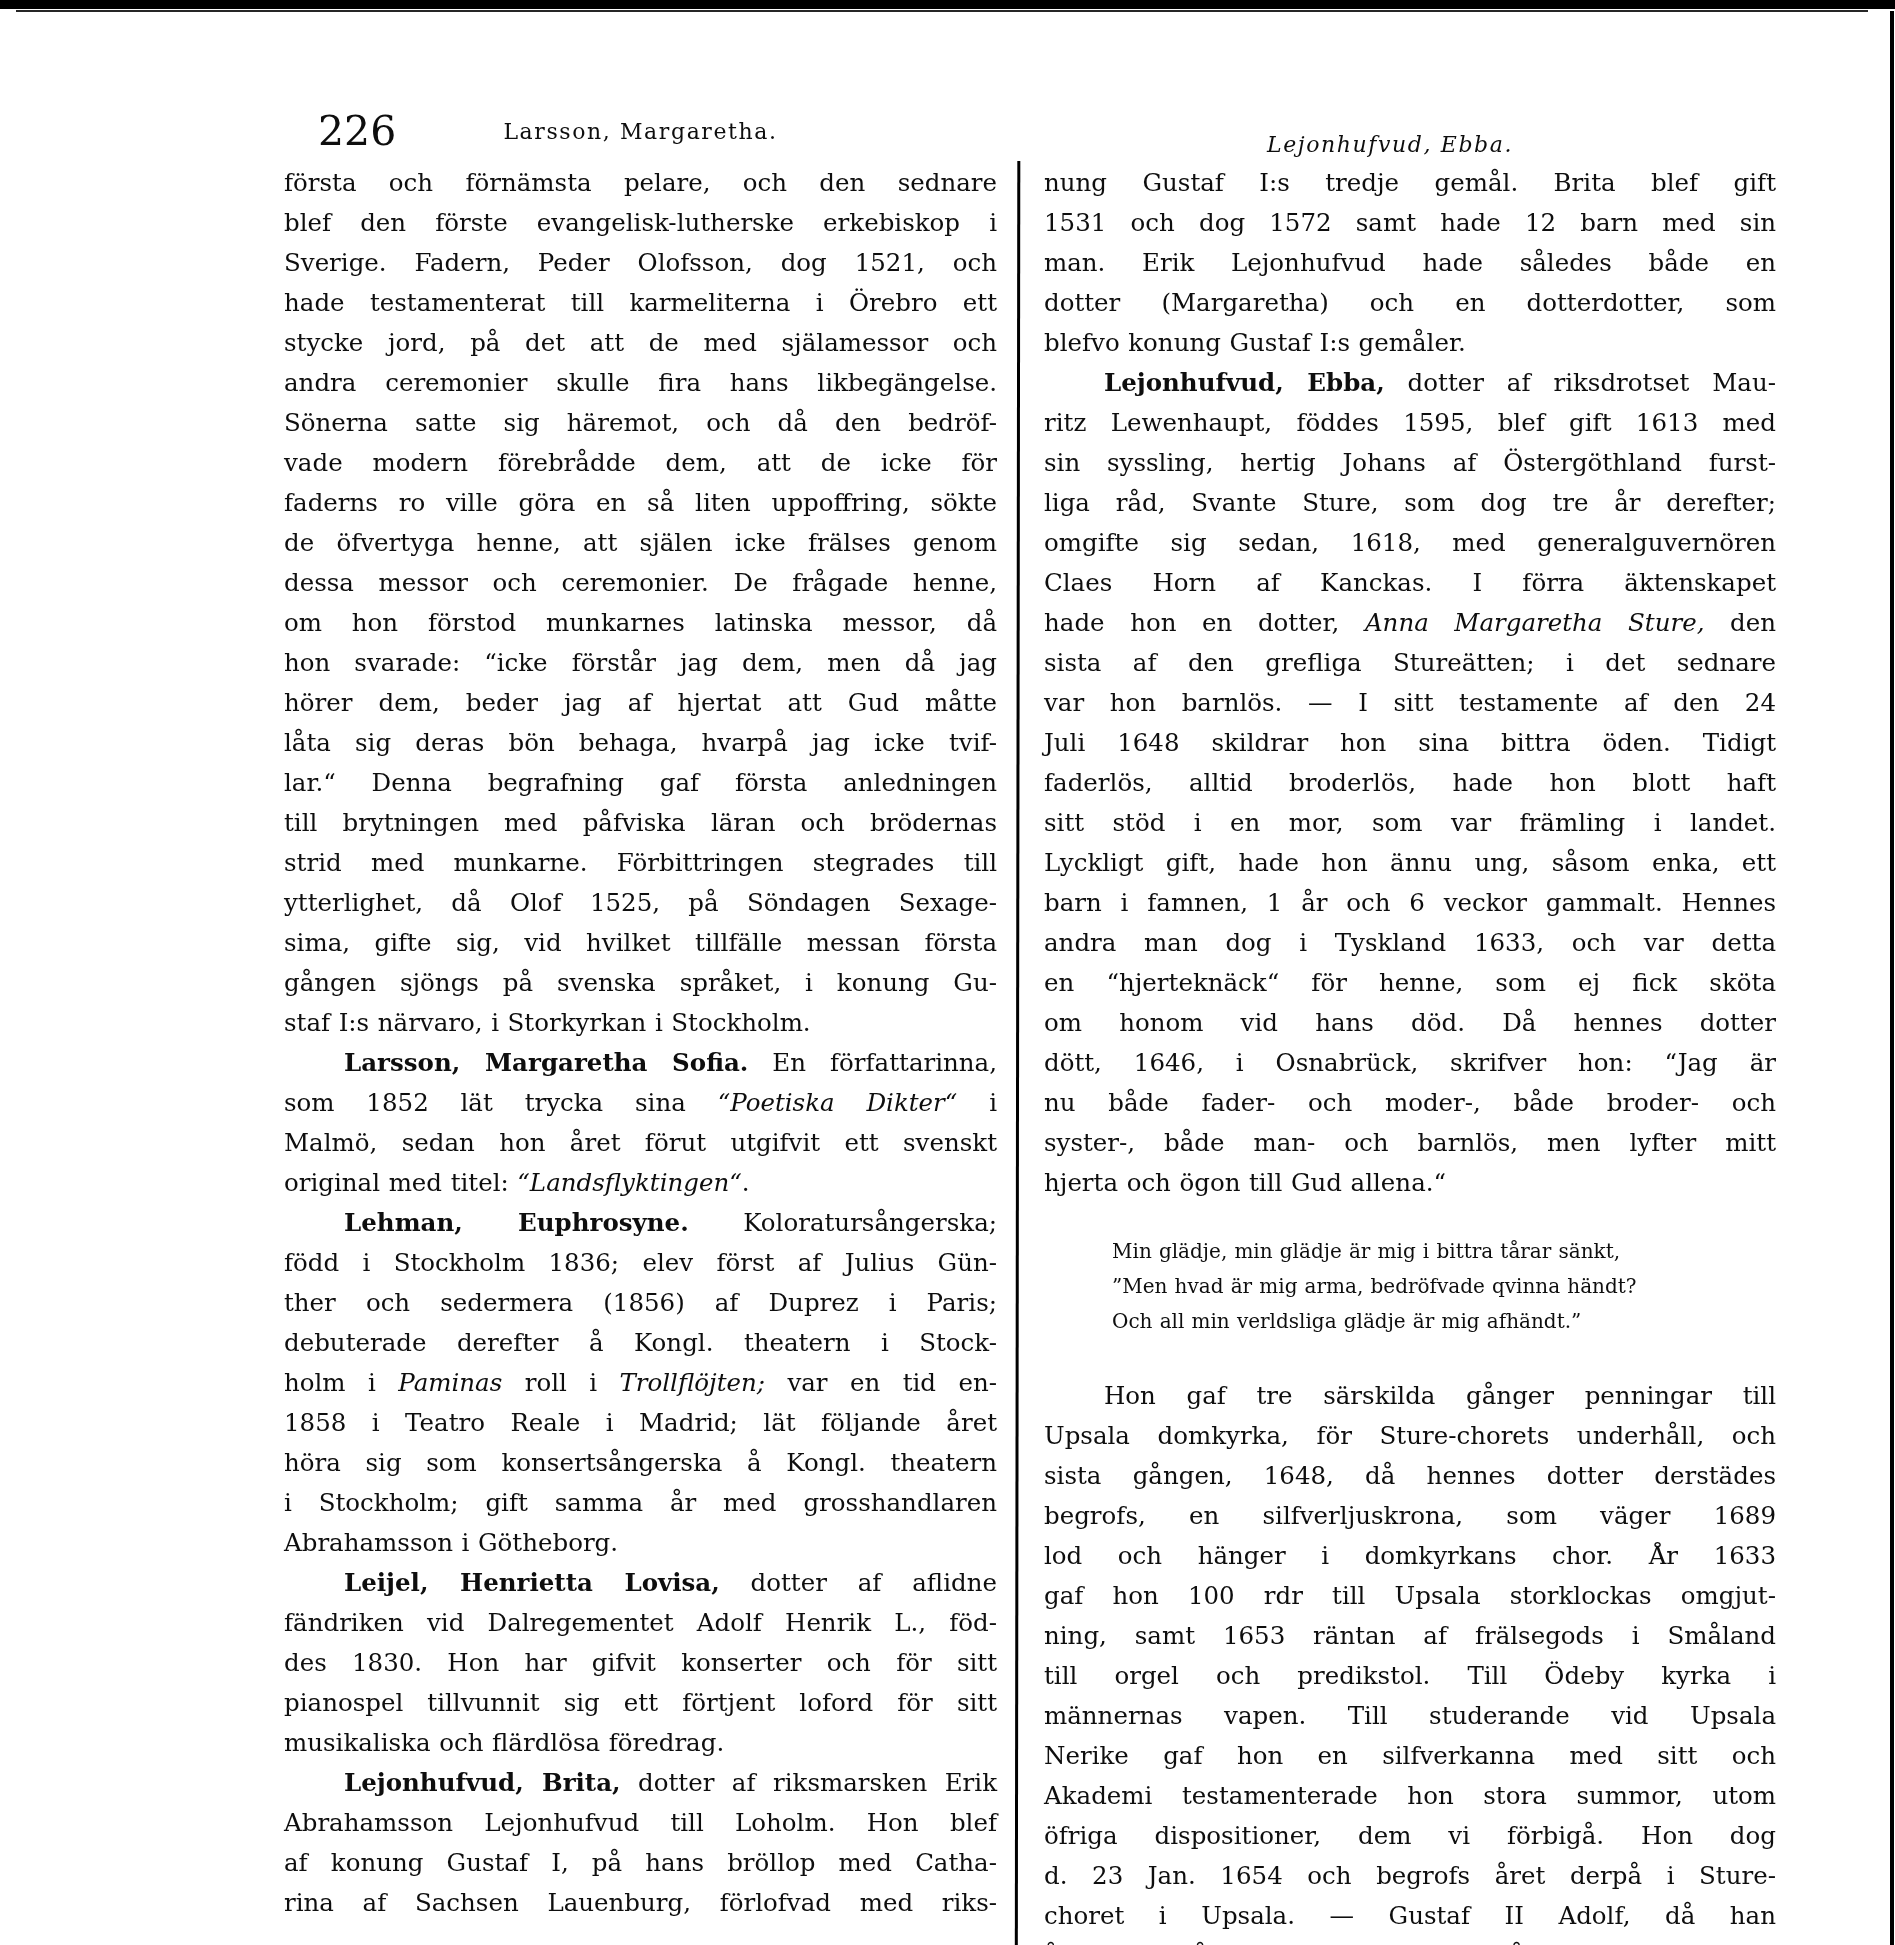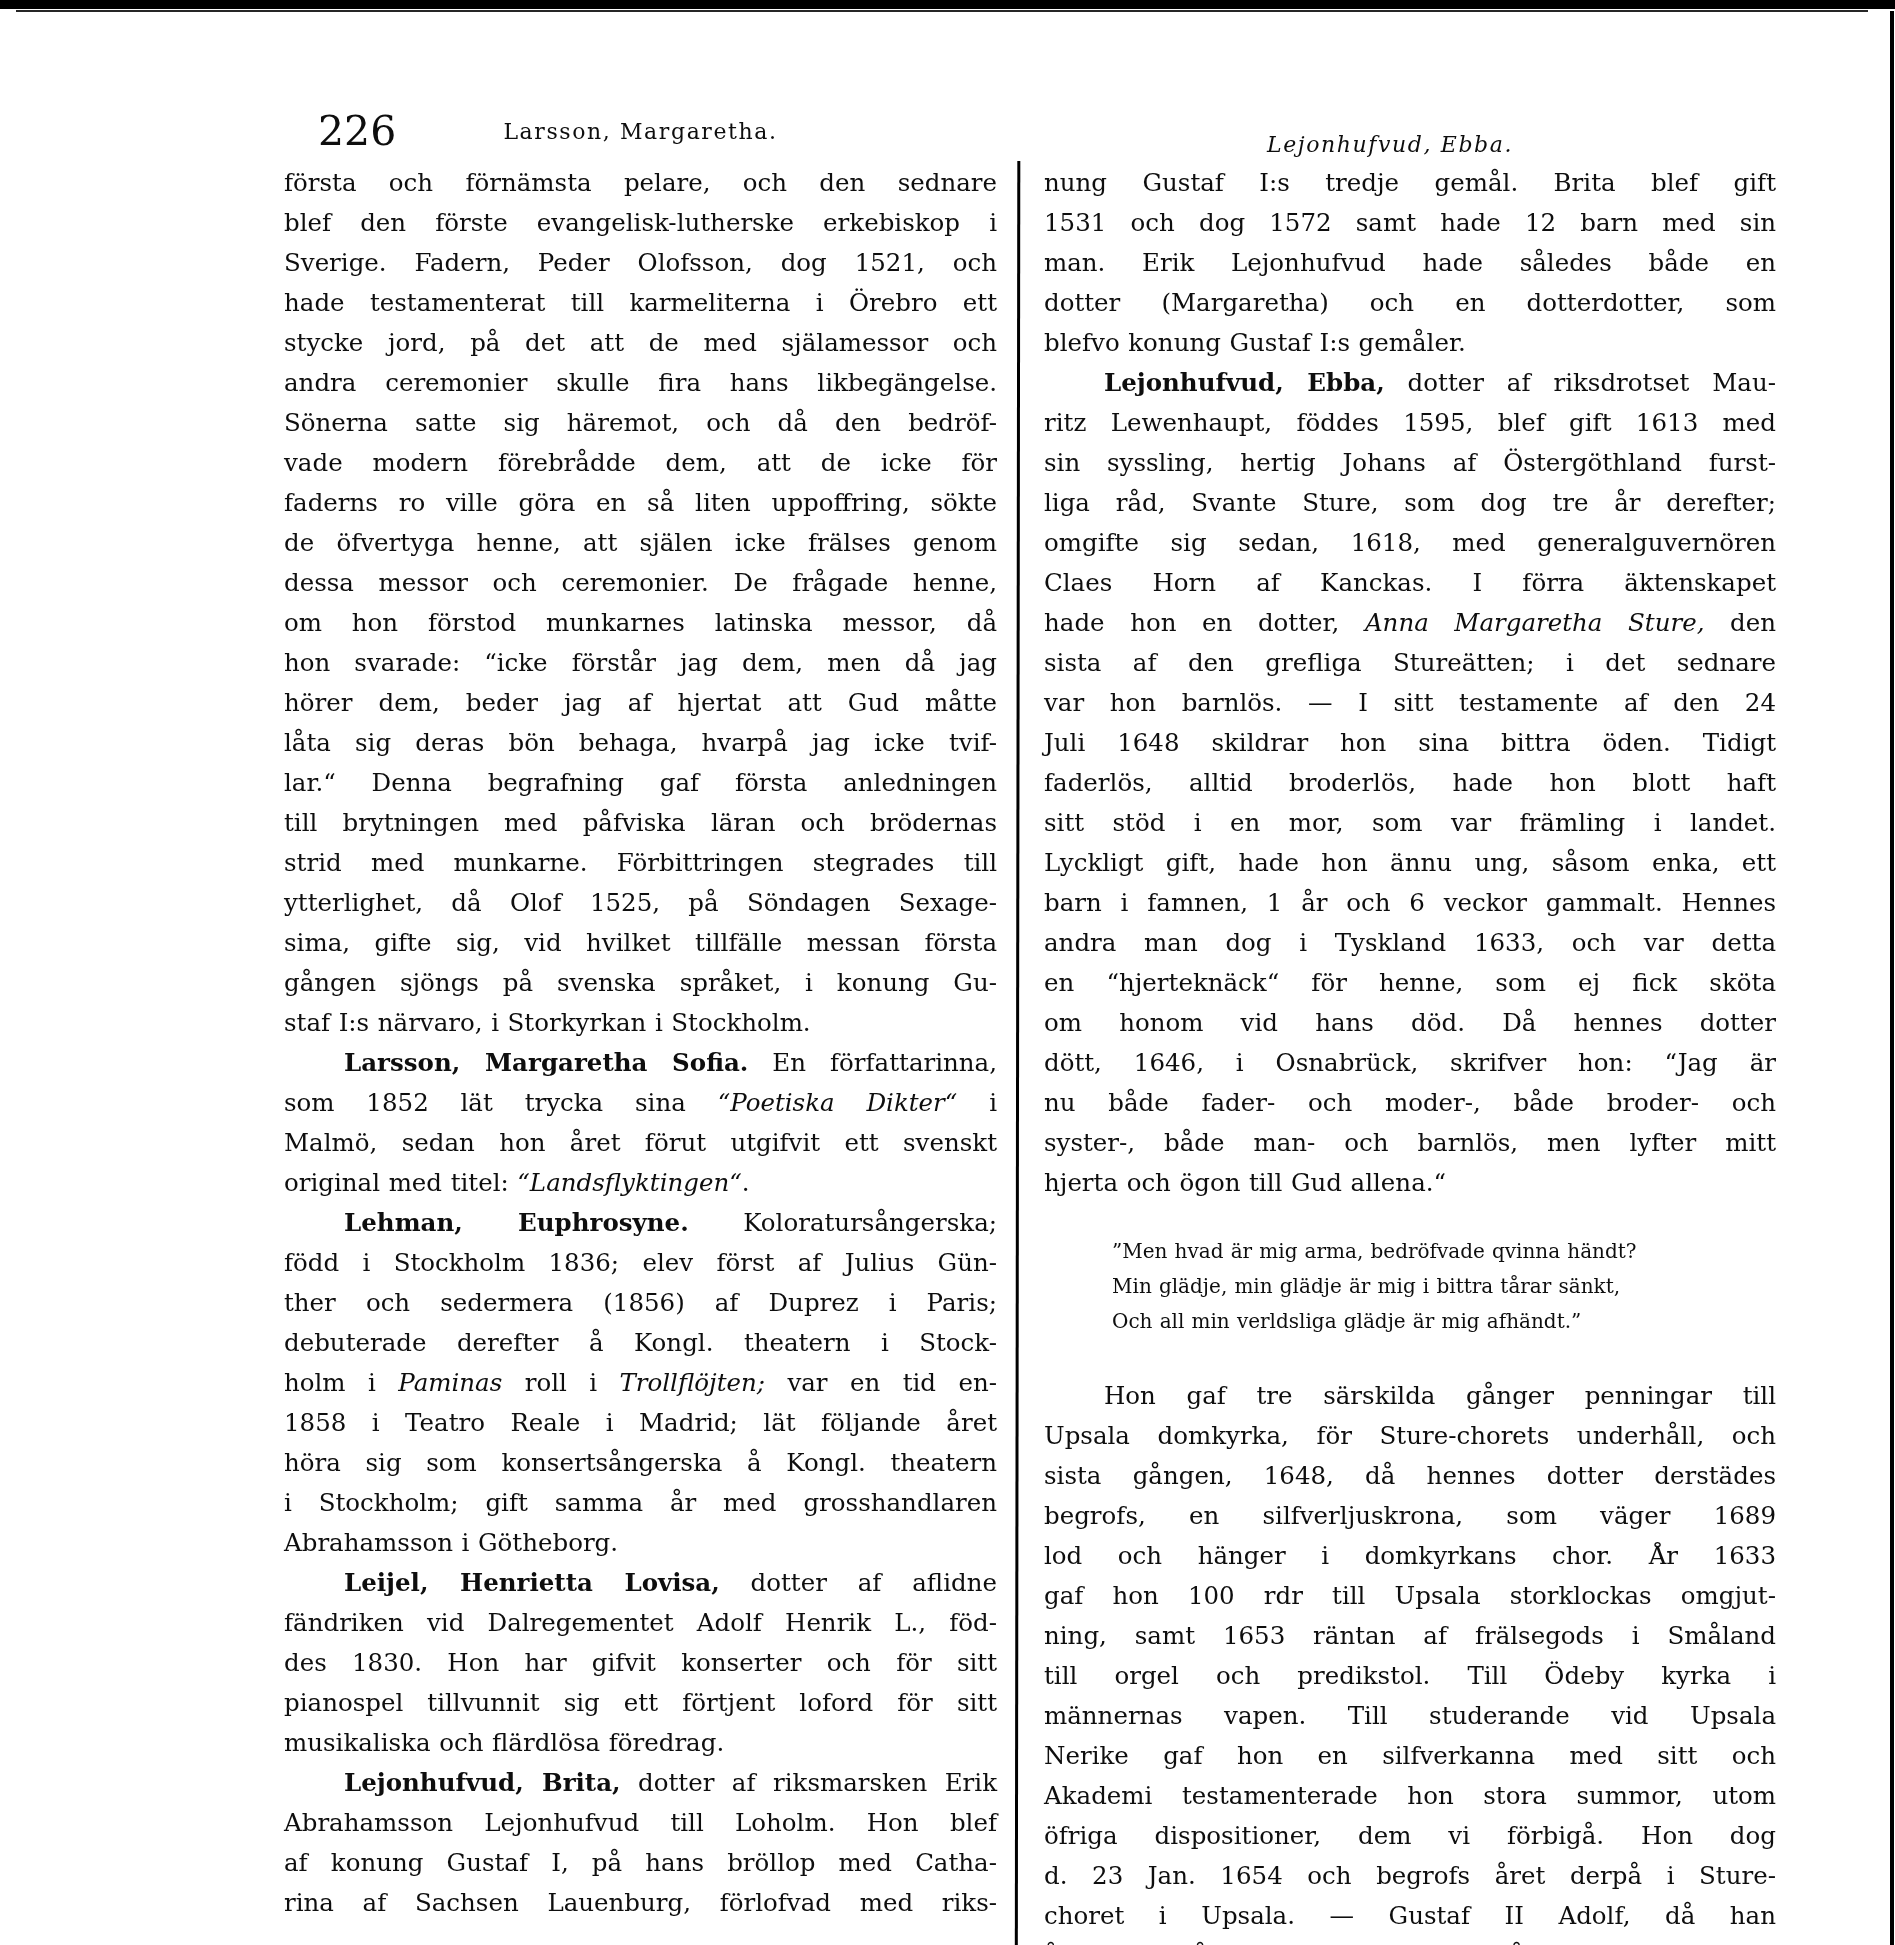--- a/index.html
+++ b/index.html
@@ -159,22 +159,22 @@
       <div class="l"><span>sitt stöd i en mor, som var främling i landet.</span></div>
       <div class="l"><span>Lyckligt gift, hade hon ännu ung, såsom enka, ett</span></div>
       <div class="l"><span>barn i famnen, 1 år och 6 veckor gammalt. Hennes</span></div>
       <div class="l"><span>andra man dog i Tyskland 1633, och var detta</span></div>
       <div class="l"><span>en “hjerteknäck“ för henne, som ej fick sköta</span></div>
       <div class="l"><span>om honom vid hans död. Då hennes dotter</span></div>
       <div class="l"><span>dött, 1646, i Osnabrück, skrifver hon: “Jag är</span></div>
       <div class="l"><span>nu både fader- och moder-, både broder- och</span></div>
       <div class="l"><span>syster-, både man- och barnlös, men lyfter mitt</span></div>
       <div class="l end"><span>hjerta och ögon till Gud allena.“</span></div>
+      <div class="l verse"><span>Min glädje, min glädje är mig i bittra tårar sänkt,</span></div>
       <div class="l verse"><span>”Men hvad är mig arma, bedröfvade qvinna händt?</span></div>
-      <div class="l verse"><span>Min glädje, min glädje är mig i bittra tårar sänkt,</span></div>
       <div class="l verse"><span>Och all min verldsliga glädje är mig afhändt.”</span></div>
       <div class="l ind"><span>Hon gaf tre särskilda gånger penningar till</span></div>
       <div class="l"><span>Upsala domkyrka, för Sture-chorets underhåll, och</span></div>
       <div class="l"><span>sista gången, 1648, då hennes dotter derstädes</span></div>
       <div class="l"><span>begrofs, en silfverljuskrona, som väger 1689</span></div>
       <div class="l"><span>lod och hänger i domkyrkans chor. År 1633</span></div>
       <div class="l"><span>gaf hon 100 rdr till Upsala storklockas omgjut-</span></div>
       <div class="l"><span>ning, samt 1653 räntan af frälsegods i Småland</span></div>
       <div class="l"><span>till orgel och predikstol. Till Ödeby kyrka i</span></div>
       <div class="l"><span>männernas vapen. Till studerande vid Upsala</span></div>

